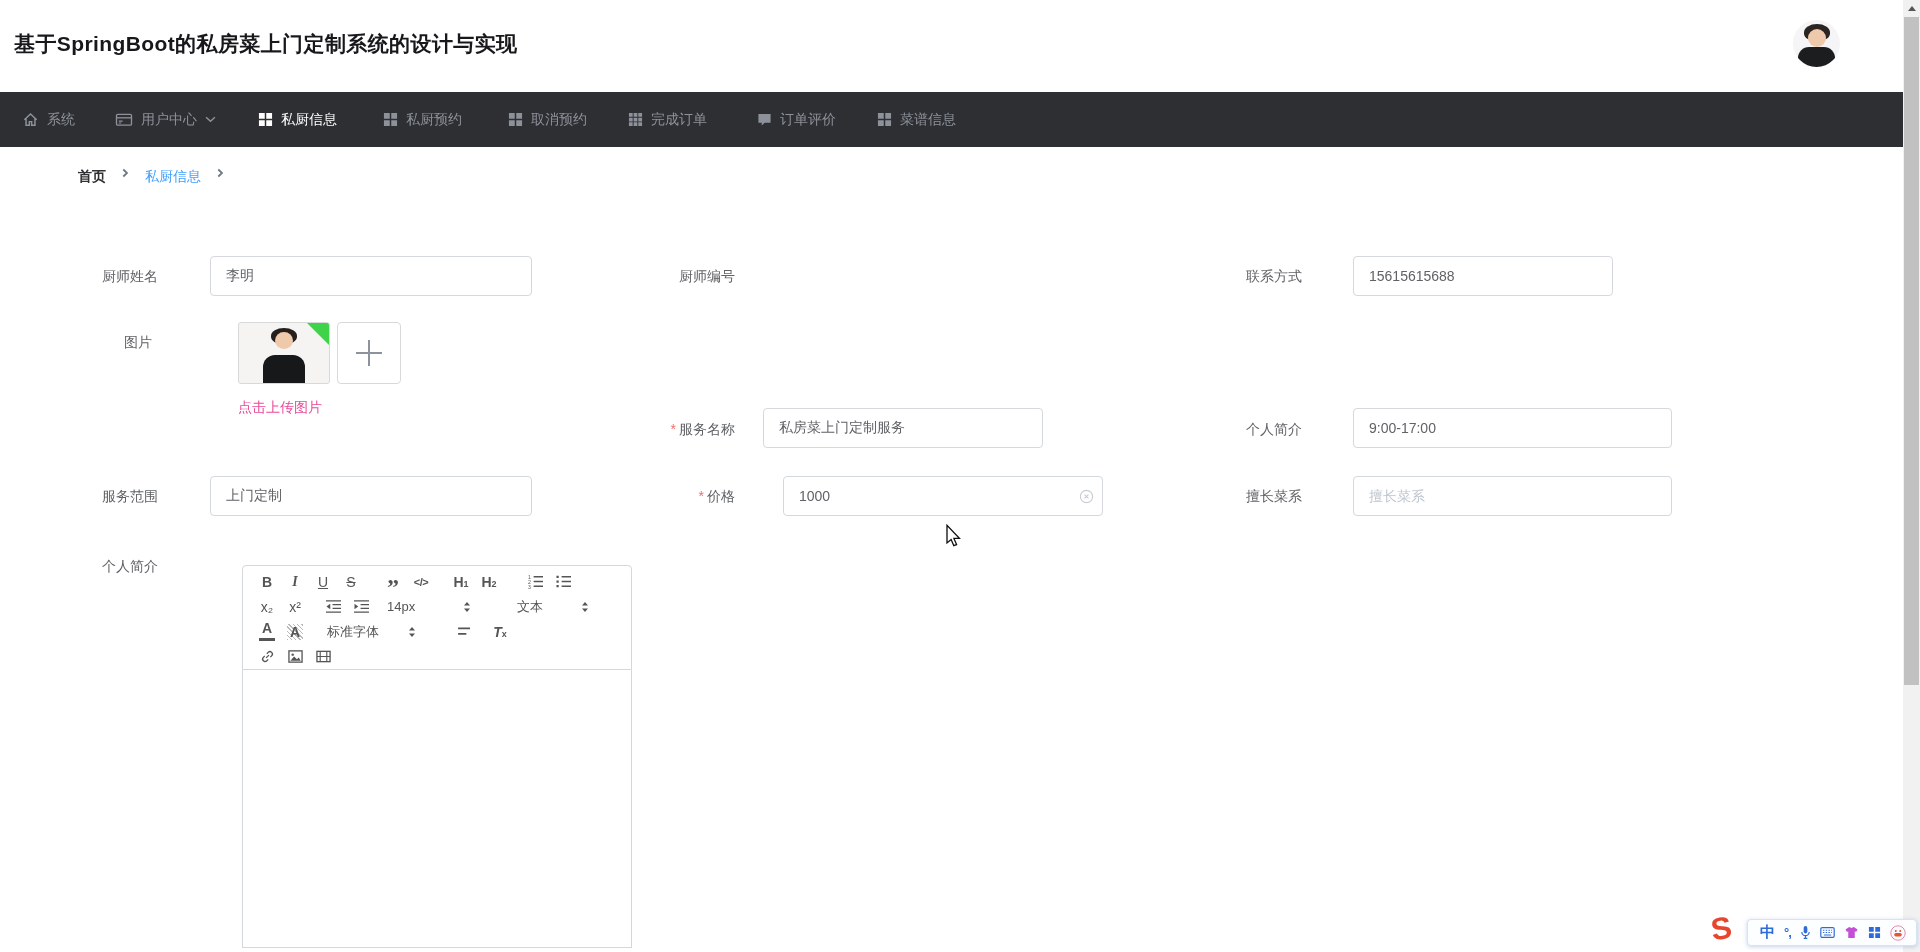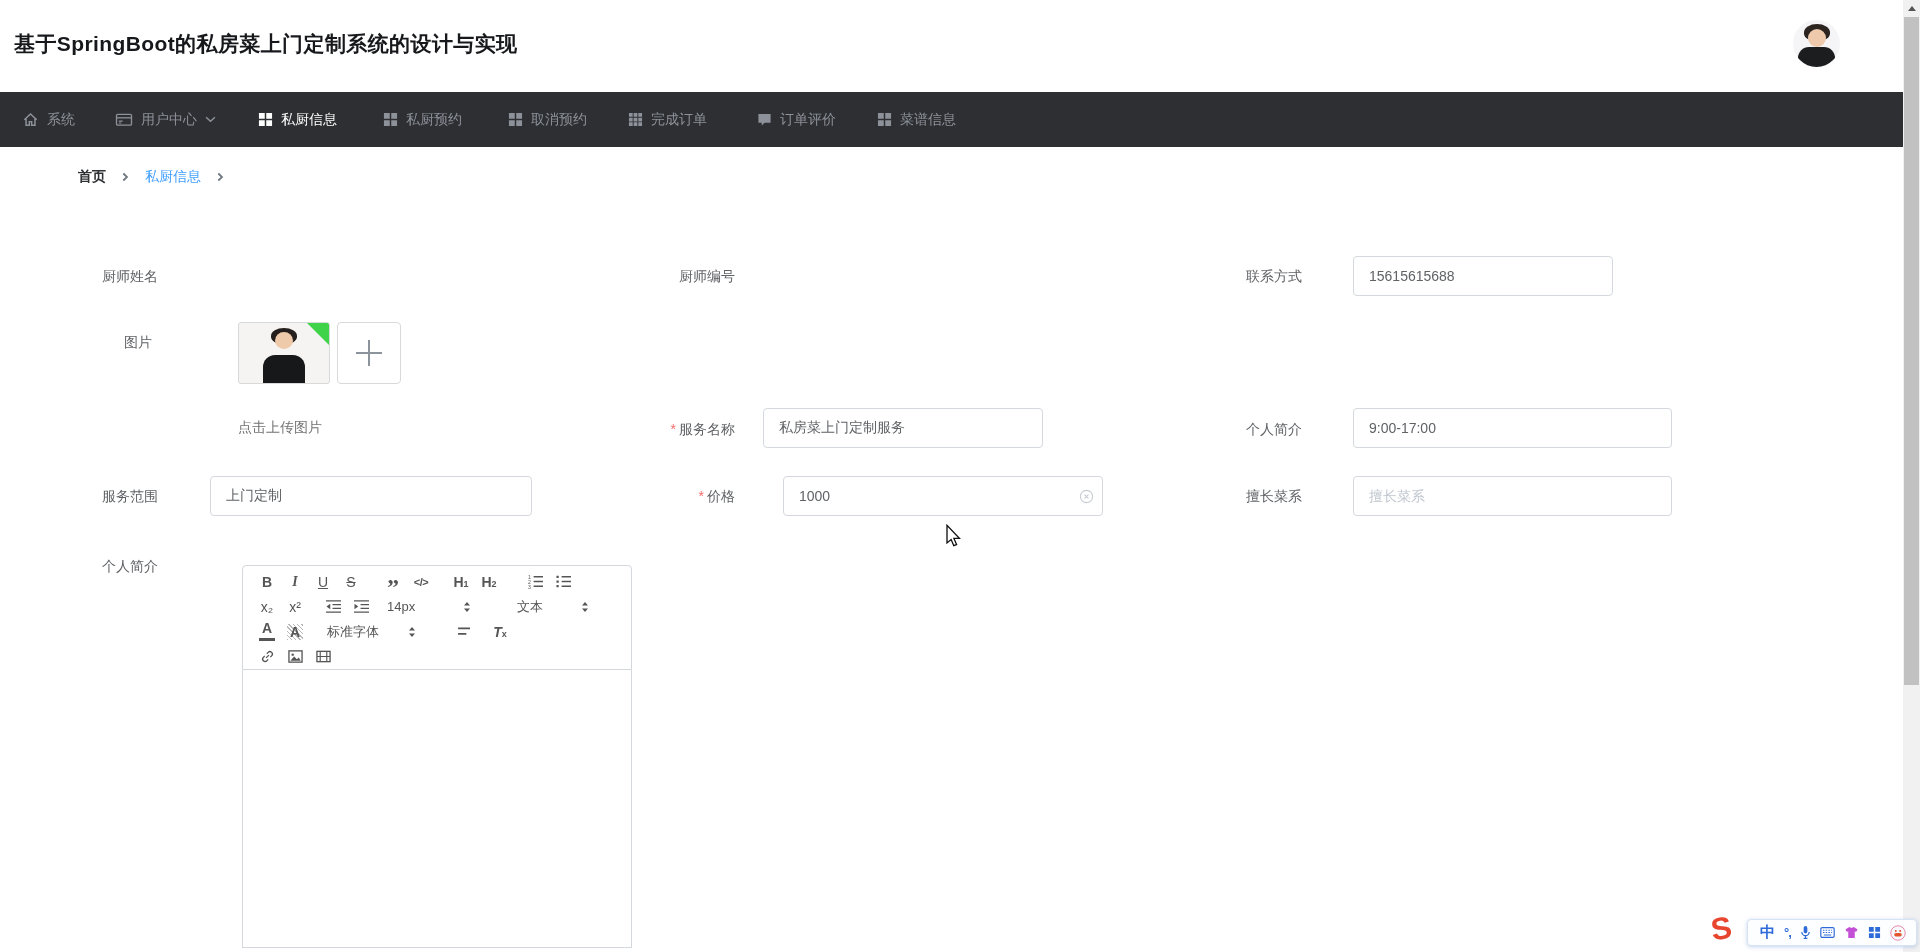--- a/index.html
+++ b/index.html
@@ -12,21 +12,21 @@
   .av-face{position:absolute;left:15px;top:9px;width:18px;height:18px;border-radius:50%;background:#efc9ab;}
   .av-shirt{position:absolute;left:5px;top:27px;width:37px;height:20px;border-radius:11px 11px 0 0;background:#1c1d1f;}
   
   .navbar{position:absolute;left:0;top:92px;width:1920px;height:55px;background:#2d2f33;}
   .nav-item{position:absolute;top:0;height:55px;display:flex;align-items:center;gap:8px;color:#8d9199;font-size:14px;cursor:pointer;white-space:nowrap;}
   .nav-item.active{color:#ffffff;}
   .ni-1{left:22px}.ni-2{left:115px}.ni-3{left:258px}.ni-4{left:383px}
   .ni-5{left:508px}.ni-6{left:628px}.ni-7{left:757px}.ni-8{left:877px}
   .icn{display:flex;align-items:center;}
   
-  .breadcrumb{position:absolute;left:78px;top:168px;display:flex;align-items:center;gap:16px;font-size:14px;}
+  .breadcrumb{position:absolute;left:78px;top:168px;display:flex;align-items:flex-start;gap:16px;font-size:14px;}
   .bc-home{color:#303133;font-weight:700;cursor:pointer;}
   .bc-arrow{color:#6f7781;display:flex;}
   .bc-current{color:#409eff;font-weight:500;cursor:pointer;}
   
   .lbl{position:absolute;width:120px;text-align:right;font-size:14px;color:#606266;line-height:20px;white-space:nowrap;}
   .l-chefname{left:38px;top:266px}.l-chefno{left:615px;top:266px}.l-contact{left:1182px;top:266px}
   .l-image{left:32px;top:332px}.l-servicename{left:615px;top:419px}.l-servicetime{left:1182px;top:419px}
   .l-scope{left:38px;top:486px}.l-price{left:615px;top:486px}.l-cuisine{left:1182px;top:486px}
   .l-intro{left:38px;top:556px}
   .req{color:#f56c6c;margin-right:3px;}
@@ -45,21 +45,21 @@
   
   .up-thumb{position:absolute;left:238px;top:322px;width:90px;height:60px;border:1px solid #d9d9d9;border-radius:3px;
             background:#f6f4f2;overflow:hidden;cursor:pointer;}
   .ut-green{position:absolute;right:0;top:0;width:0;height:0;border-top:22px solid #3fd34a;border-left:22px solid transparent;}
   .ut-hair{position:absolute;left:32px;top:5px;width:26px;height:16px;border-radius:50% 50% 45% 45%;background:#241f1c;}
   .ut-face{position:absolute;left:36px;top:9px;width:18px;height:17px;border-radius:50%;background:#eec9aa;}
   .ut-shirt{position:absolute;left:24px;top:32px;width:42px;height:28px;border-radius:12px 12px 0 0;background:#17181a;}
   .up-add{position:absolute;left:337px;top:322px;width:62px;height:60px;border:1px solid #d9d9d9;border-radius:4px;background:#fff;cursor:pointer;}
   .plus-h{position:absolute;left:18px;top:29px;width:26px;height:2px;background:#8c939d;}
   .plus-v{position:absolute;left:30px;top:17px;width:2px;height:26px;background:#8c939d;}
-  .up-hint{position:absolute;left:238px;top:419px;font-size:14px;color:#737373;}
+  .up-hint{position:absolute;left:238px;top:399px;font-size:14px;color:#ec4899;}
   
   .ed-toolbar{position:absolute;left:242px;top:565px;width:390px;height:105px;border:1px solid #d4d7dc;
               border-radius:4px 4px 0 0;box-sizing:border-box;padding:3px 0 0 10px;background:#fff;}
   .tb-row{display:flex;align-items:center;height:25px;color:#555;}
   .tb{width:28px;display:flex;justify-content:center;align-items:center;font-size:14px;color:#555;cursor:pointer;flex:none;}
   .sp4{width:4px;flex:none}.sp8{width:8px;flex:none}.sp10{width:10px;flex:none}.sp12{width:12px;flex:none}
   .sp14{width:14px;flex:none}.sp18{width:18px;flex:none}.sp26{width:26px;flex:none}.sp30{width:30px;flex:none}
   .t-b{font-weight:700}.t-i{font-style:italic;font-family:"Liberation Serif",serif;font-weight:700}
   .t-u{text-decoration:underline}.t-s{text-decoration:line-through}
   .t-quote{font-family:"Liberation Serif",serif;font-weight:700;font-size:24px;line-height:8px;padding-top:10px;}
@@ -190,20 +190,21 @@
     </span>
     <span class="bc-current">私厨信息</span>
     <span class="bc-arrow">
       <svg width="7" height="10" viewBox="0 0 8 10">
           <path d="M1.5 1l4.2 4-4.2 4" fill="none" stroke="currentColor" stroke-width="2"></path>
         </svg>
     </span>
   </div>
 
   <div class="lbl l-chefname">厨师姓名</div>
+  <input class="inp i-chefname" value="李明" style="">
   <div class="lbl l-chefno">厨师编号</div>
   <div class="lbl l-contact">联系方式</div>
   <input class="inp i-contact" value="15615615688" style="">
 
   <div class="lbl l-image">图片</div>
   <div class="up-thumb">
     <span class="ut-hair"></span>
     <span class="ut-face"></span>
     <span class="ut-shirt"></span>
     <span class="ut-green"></span>

